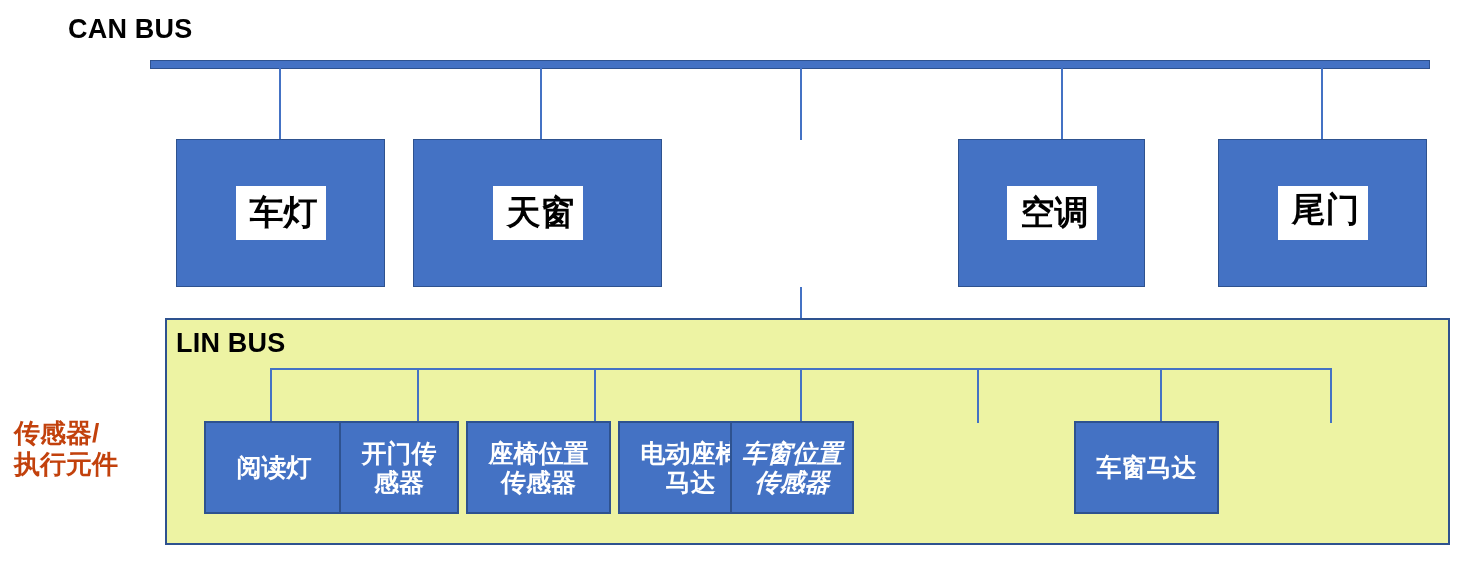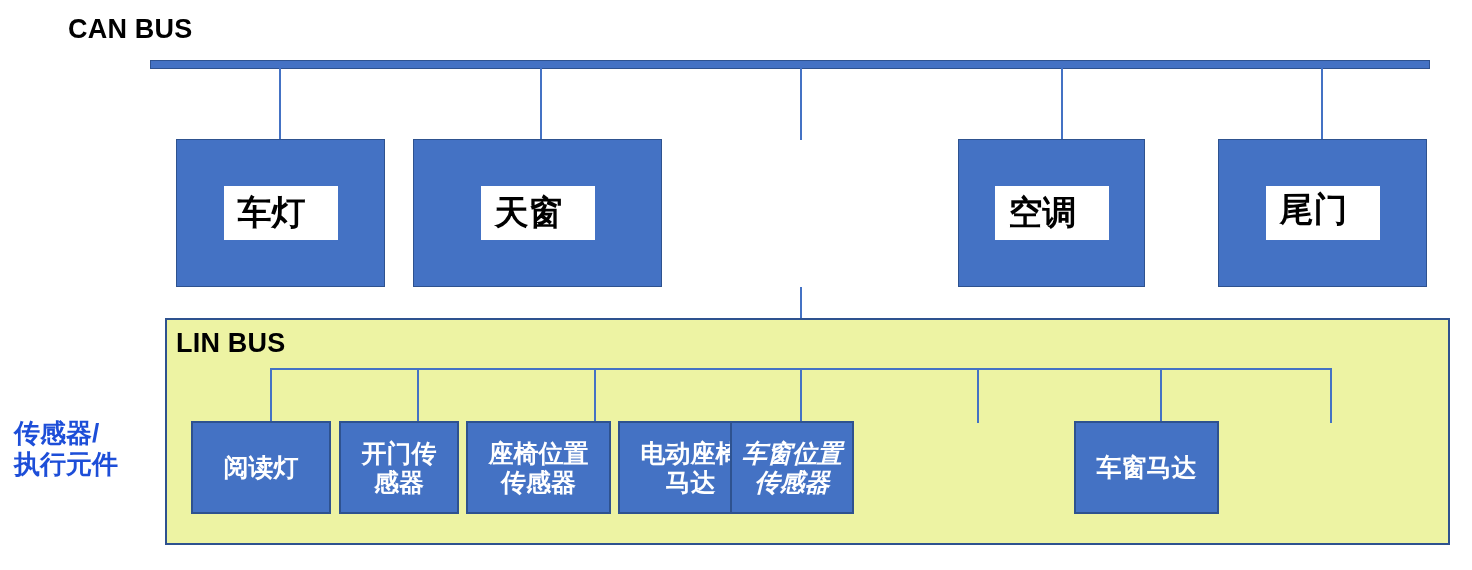--- a/index.html
+++ b/index.html
@@ -37,21 +37,21 @@
     font-size: 27px;
   }
   #side-label {
     position: absolute;
     left: 14px;
     top: 418px;
     width: 150px;
     text-align: left;
     font-size: 26px;
     font-weight: bold;
-    color: #1d4ed8;
+    color: #c2410c;
     line-height: 1.18;
   }
   #side-label .ln { display: block; }
 
   
   #can-bus-bar {
     position: absolute;
     left: 150px;
     top: 60px;
     width: 1280px;
@@ -84,21 +84,21 @@
     display: flex;
     align-items: center;
     justify-content: center;
   }
   .ecu-label {
     background: #ffffff;
     color: #000000;
     font-size: 34px;
     font-weight: bold;
     line-height: 1;
-    padding: 9px 32px 11px 14px;
+    padding: 9px 8px 11px 14px;
     white-space: pre;
   }
 
   
   #lin-panel {
     position: absolute;
     left: 165px;
     top: 318px;
     width: 1285px;
     height: 227px;
@@ -171,21 +171,21 @@
   <div class="h-line" style="left:270px; top:368px; width:1061px;"></div>
 
   <div class="v-line" style="left:270px; top:368px; height:55px;"></div>
   <div class="v-line" style="left:417px; top:368px; height:55px;"></div>
   <div class="v-line" style="left:594px; top:368px; height:55px;"></div>
   <div class="v-line" style="left:800px; top:368px; height:55px;"></div>
   <div class="v-line" style="left:977px; top:368px; height:55px;"></div>
   <div class="v-line" style="left:1160px; top:368px; height:55px;"></div>
   <div class="v-line" style="left:1330px; top:368px; height:55px;"></div>
 
-  <div class="lin-box" style="left:191px; width:140px;">
+  <div class="lin-box" style="left:204px; width:140px;">
     <span class="lin-label">阅读灯</span>
   </div>
   <div class="lin-box" style="left:339px; width:120px;">
     <span class="lin-label">开门传
 感器</span>
   </div>
   <div class="lin-box" style="left:466px; width:145px;">
     <span class="lin-label">座椅位置
 传感器</span>
   </div>

